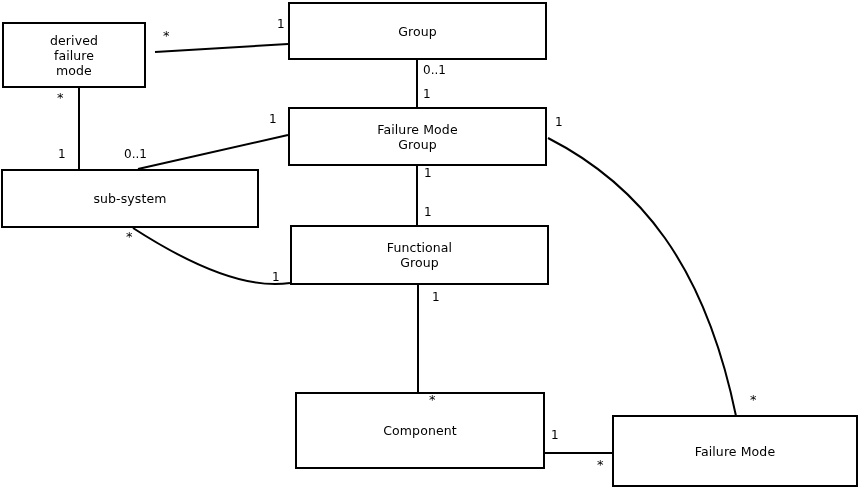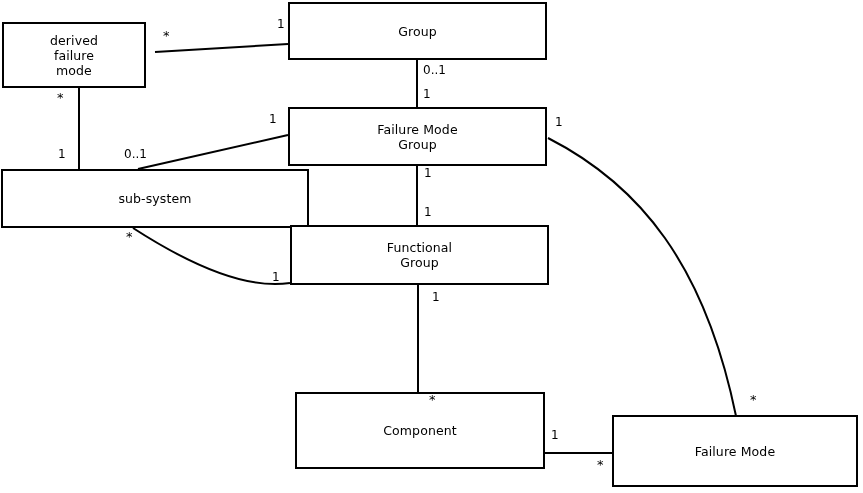--- a/index.html
+++ b/index.html
@@ -81,21 +81,21 @@
 
   <div class="uml-box" style="left:288px; top:2px; width:259px; height:58px;">
     <span class="box-label">Group</span>
   </div>
 
   <div class="uml-box" style="left:288px; top:107px; width:259px; height:59px;">
     <span class="box-label">Failure Mode
 Group</span>
   </div>
 
-  <div class="uml-box" style="left:1px; top:169px; width:308px; height:59px;">
+  <div class="uml-box" style="left:1px; top:169px; width:258px; height:59px;">
     <span class="box-label">sub-system</span>
   </div>
 
   <div class="uml-box" style="left:290px; top:225px; width:259px; height:60px;justify-content:center;">
     <span class="box-label">Functional
 Group</span>
   </div>
 
   <div class="uml-box" style="left:295px; top:392px; width:250px; height:77px;">
     <span class="box-label">Component</span>

